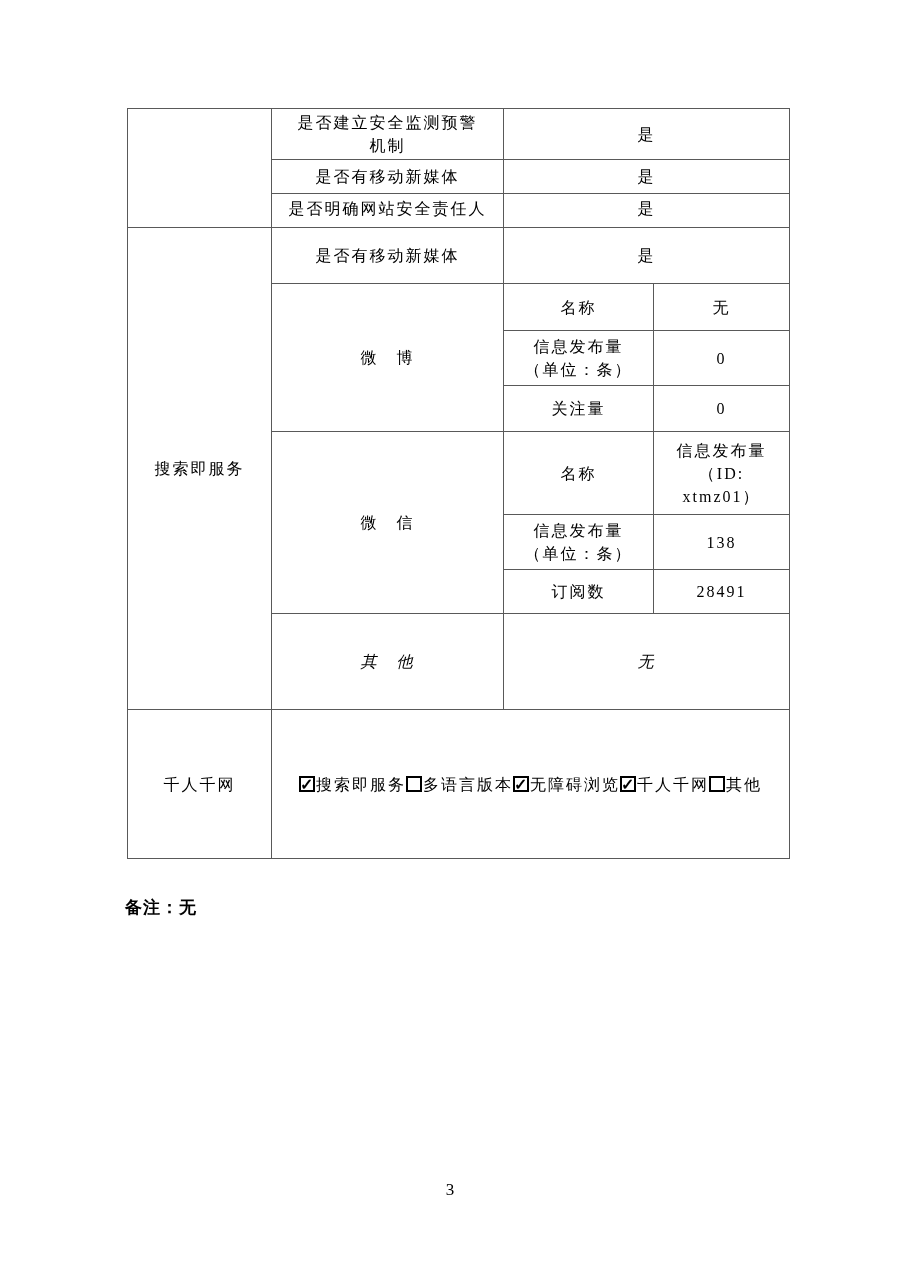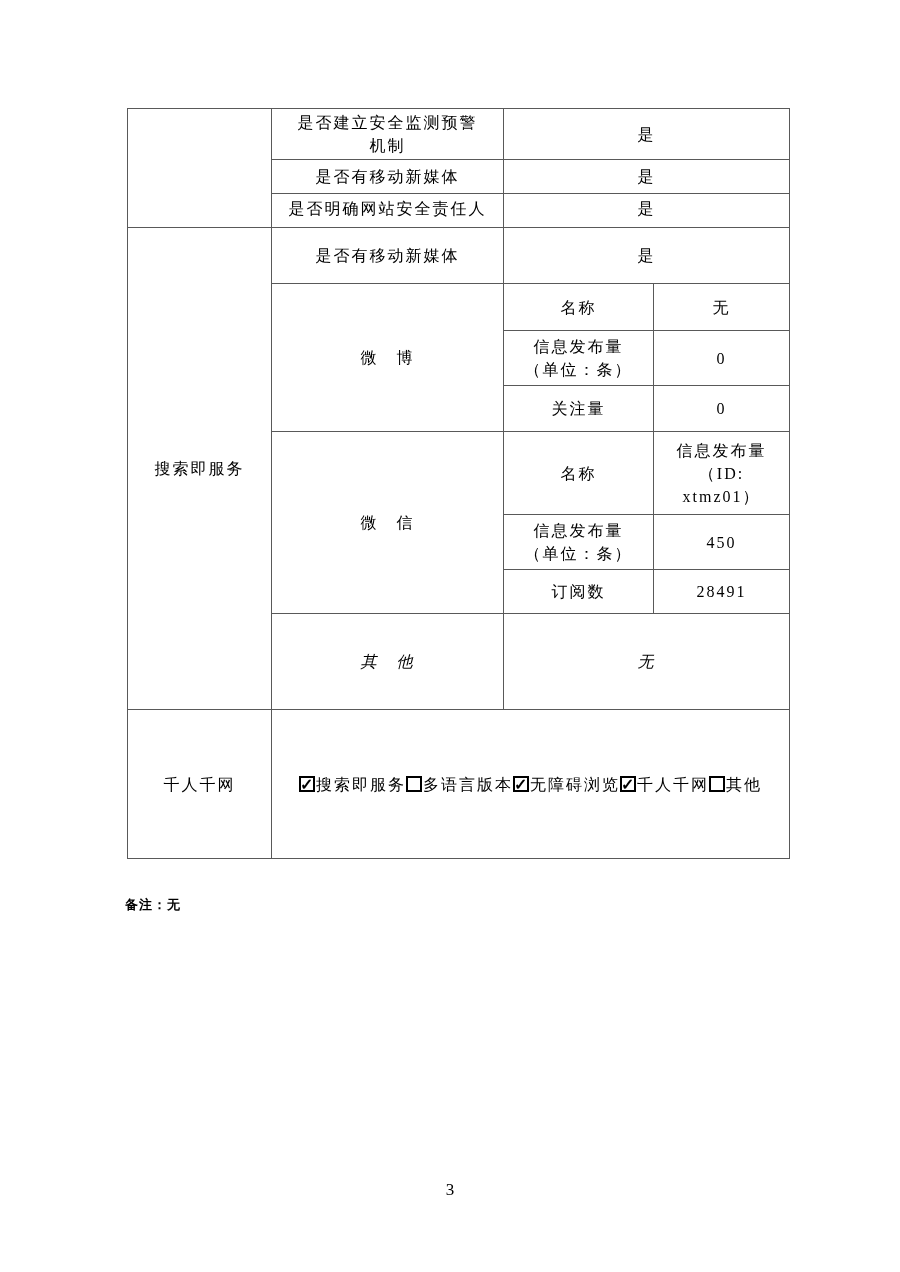--- a/index.html
+++ b/index.html
@@ -60,21 +60,21 @@
     content:"✓";
     position:absolute;
     left:-1px;top:-5px;
     font-size:16px;
     font-weight:bold;
     letter-spacing:0;
   }
   .note{
     position:absolute;
     left:125px;top:896px;
-    font-size:13px;
+    font-size:17px;
     font-weight:bold;
     letter-spacing:1px;
   }
   .page-number{
     position:absolute;
     left:0;right:0;
     top:1180px;
     text-align:center;
     font-size:17px;
   }
@@ -130,21 +130,21 @@
       <tr class="rh8">
         <td rowspan="3">微　信</td>
         <td>名称</td>
         <td class="num">信息发布量
 （ID:
 xtmz01）</td>
       </tr>
       <tr class="rh9">
         <td>信息发布量
 （单位：条）</td>
-        <td class="num">450</td>
+        <td class="num">138</td>
       </tr>
       <tr class="rh10">
         <td>订阅数</td>
         <td class="num">28491</td>
       </tr>
 
       <tr class="rh11">
         <td>其　他</td>
         <td colspan="2">无</td>
       </tr>

